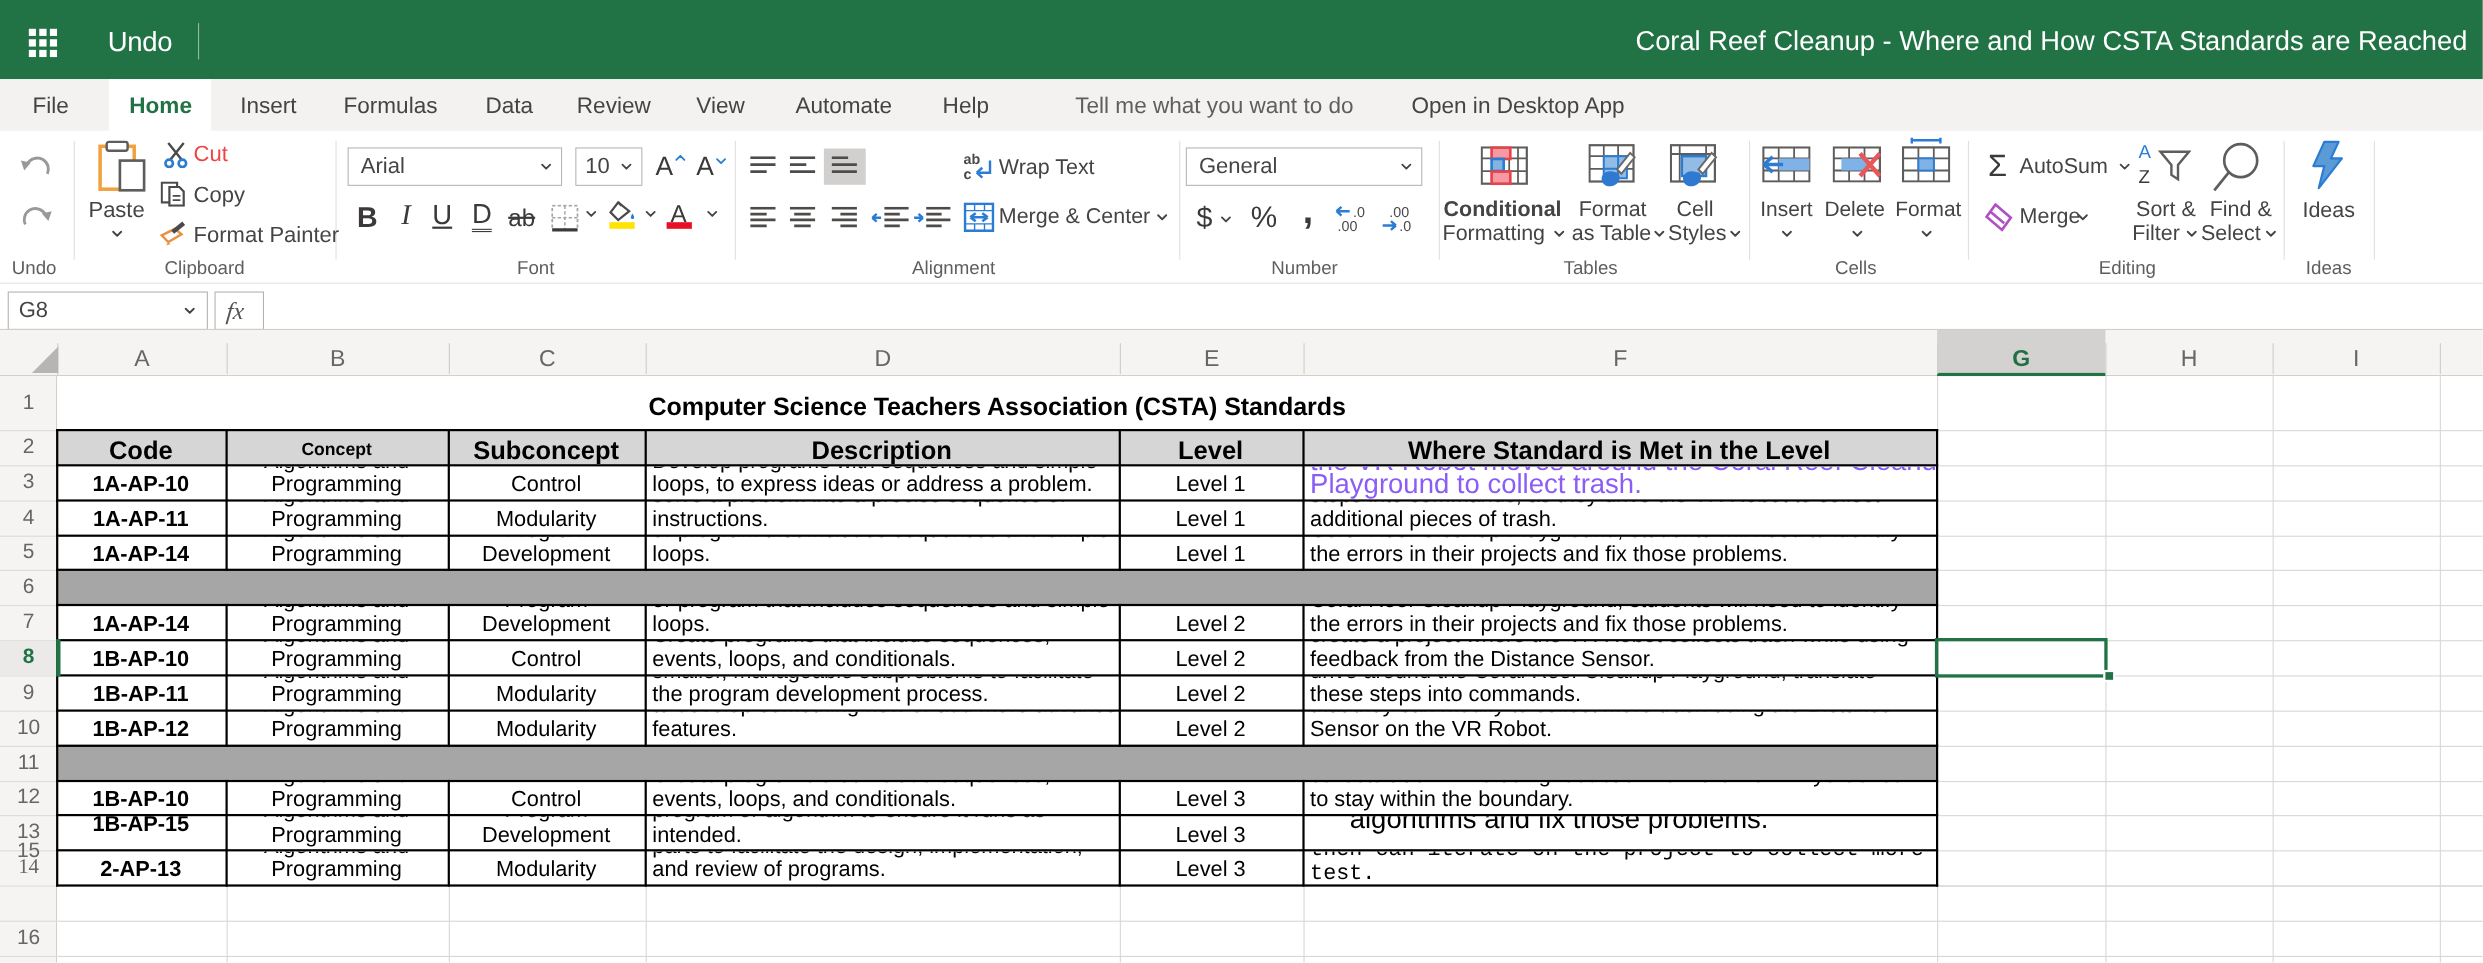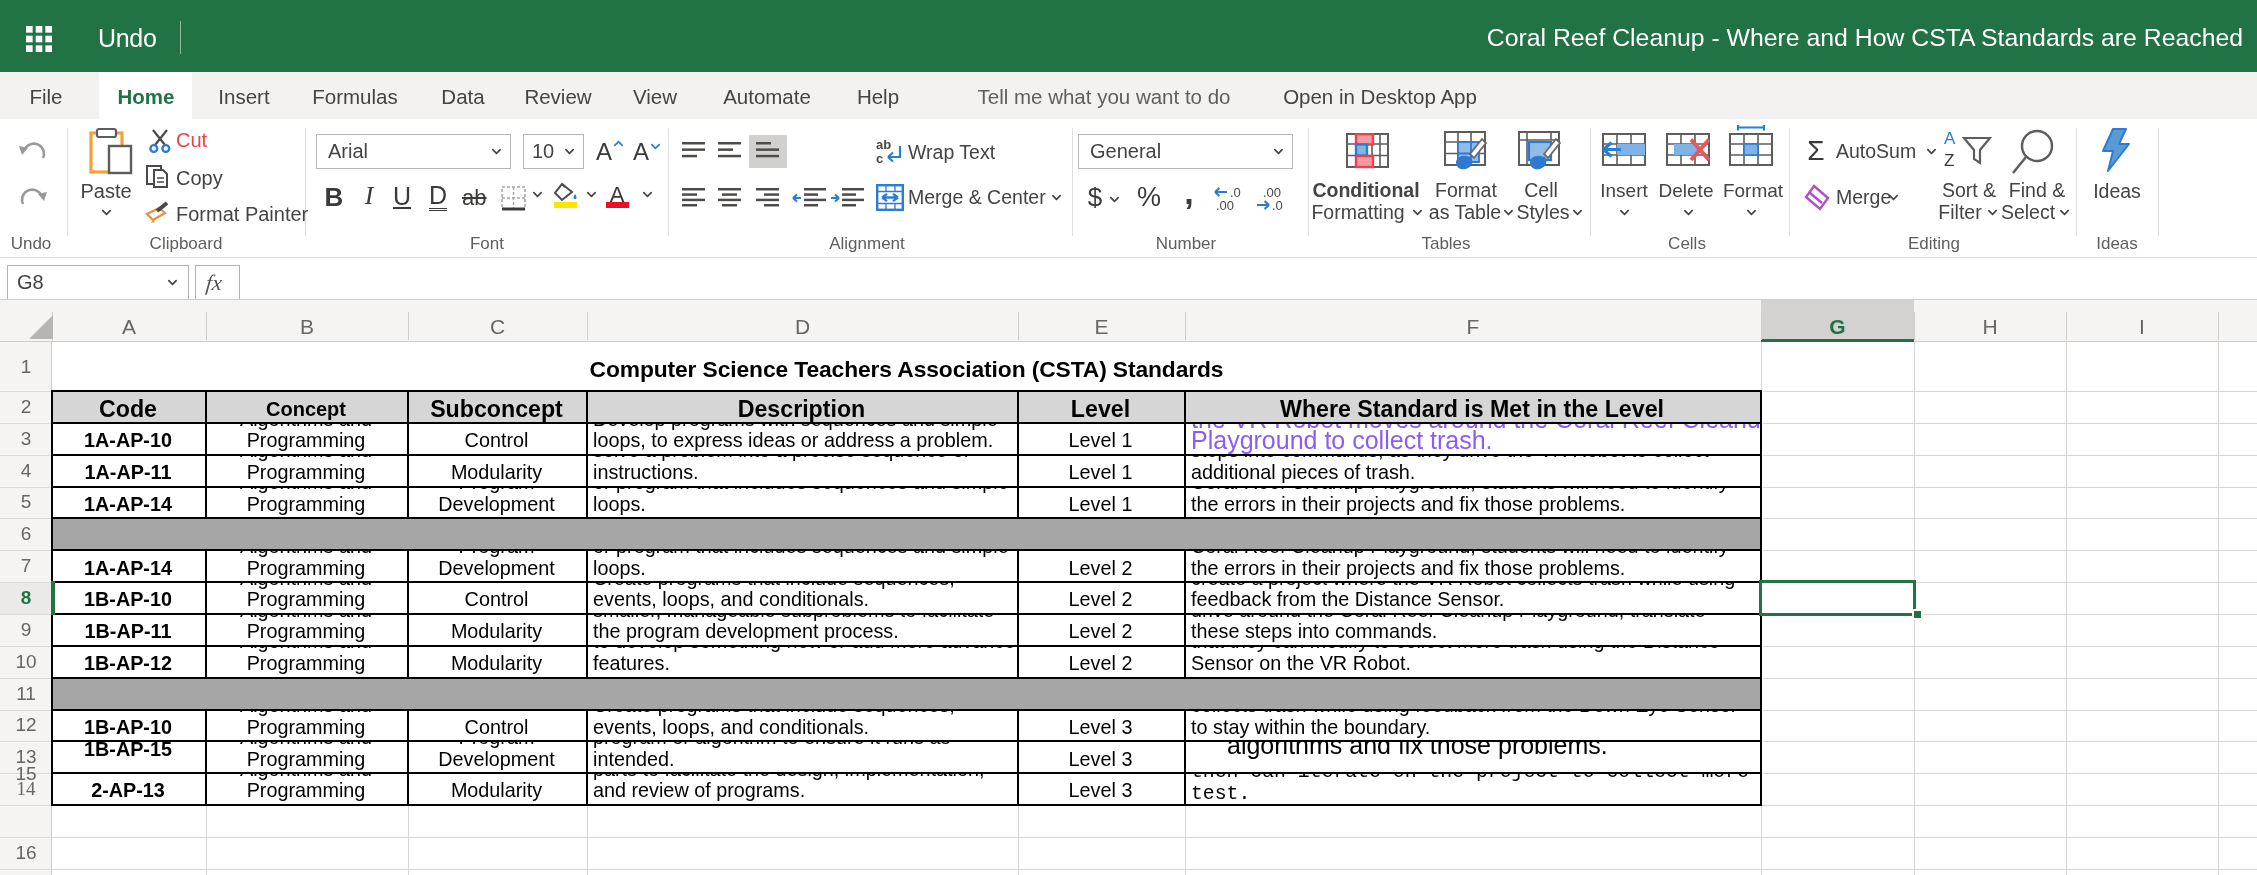--- a/index.html
+++ b/index.html
@@ -452,21 +452,21 @@
 <div class="" style="position:absolute;left:1184px;top:390.0px;width:2px;height:129.4000000000001px;background:#000;"></div>
 <div class="" style="position:absolute;left:1184px;top:549.2500000000001px;width:2px;height:129.4000000000001px;background:#000;"></div>
 <div class="" style="position:absolute;left:1184px;top:708.5000000000002px;width:2px;height:97.55000000000007px;background:#000;"></div>
 <div class="" style="position:absolute;left:52px;top:342px;width:1709px;height:47.0px;display:flex;align-items:flex-end;justify-content:center;overflow:hidden;">
     <span style="font-size:22.8px;font-weight:bold;color:#000;line-height:26px;padding-bottom:7px;white-space:nowrap;letter-spacing:-0.1px;">Computer Science Teachers Association (CSTA) Standards</span>
   </div>
 <div class="" style="position:absolute;left:53px;top:392.0px;width:152px;height:29.85px;overflow:hidden;">
     <div style="position:absolute;left:0px;right:2px;bottom:1.5px;font-size:23.2px;line-height:21.6px;font-weight:bold;color:#000;text-align:center;white-space:nowrap;">Code</div>
   </div>
 <div class="" style="position:absolute;left:207px;top:392.0px;width:200px;height:29.85px;overflow:hidden;">
-    <div style="position:absolute;left:0px;right:2px;bottom:1.5px;font-size:20px;line-height:21.6px;font-weight:bold;color:#000;text-align:center;white-space:nowrap;">Concept</div>
+    <div style="position:absolute;left:0px;right:2px;bottom:1.5px;font-size:16px;line-height:21.6px;font-weight:bold;color:#000;text-align:center;white-space:nowrap;">Concept</div>
   </div>
 <div class="" style="position:absolute;left:409px;top:392.0px;width:177px;height:29.85px;overflow:hidden;">
     <div style="position:absolute;left:0px;right:2px;bottom:1.5px;font-size:23.2px;line-height:21.6px;font-weight:bold;color:#000;text-align:center;white-space:nowrap;">Subconcept</div>
   </div>
 <div class="" style="position:absolute;left:588px;top:392.0px;width:429px;height:29.85px;overflow:hidden;">
     <div style="position:absolute;left:0px;right:2px;bottom:1.5px;font-size:23.2px;line-height:21.6px;font-weight:bold;color:#000;text-align:center;white-space:nowrap;">Description</div>
   </div>
 <div class="" style="position:absolute;left:1019px;top:392.0px;width:165px;height:29.85px;overflow:hidden;">
     <div style="position:absolute;left:0px;right:2px;bottom:1.5px;font-size:23.2px;line-height:21.6px;font-weight:bold;color:#000;text-align:center;white-space:nowrap;">Level</div>
   </div>

